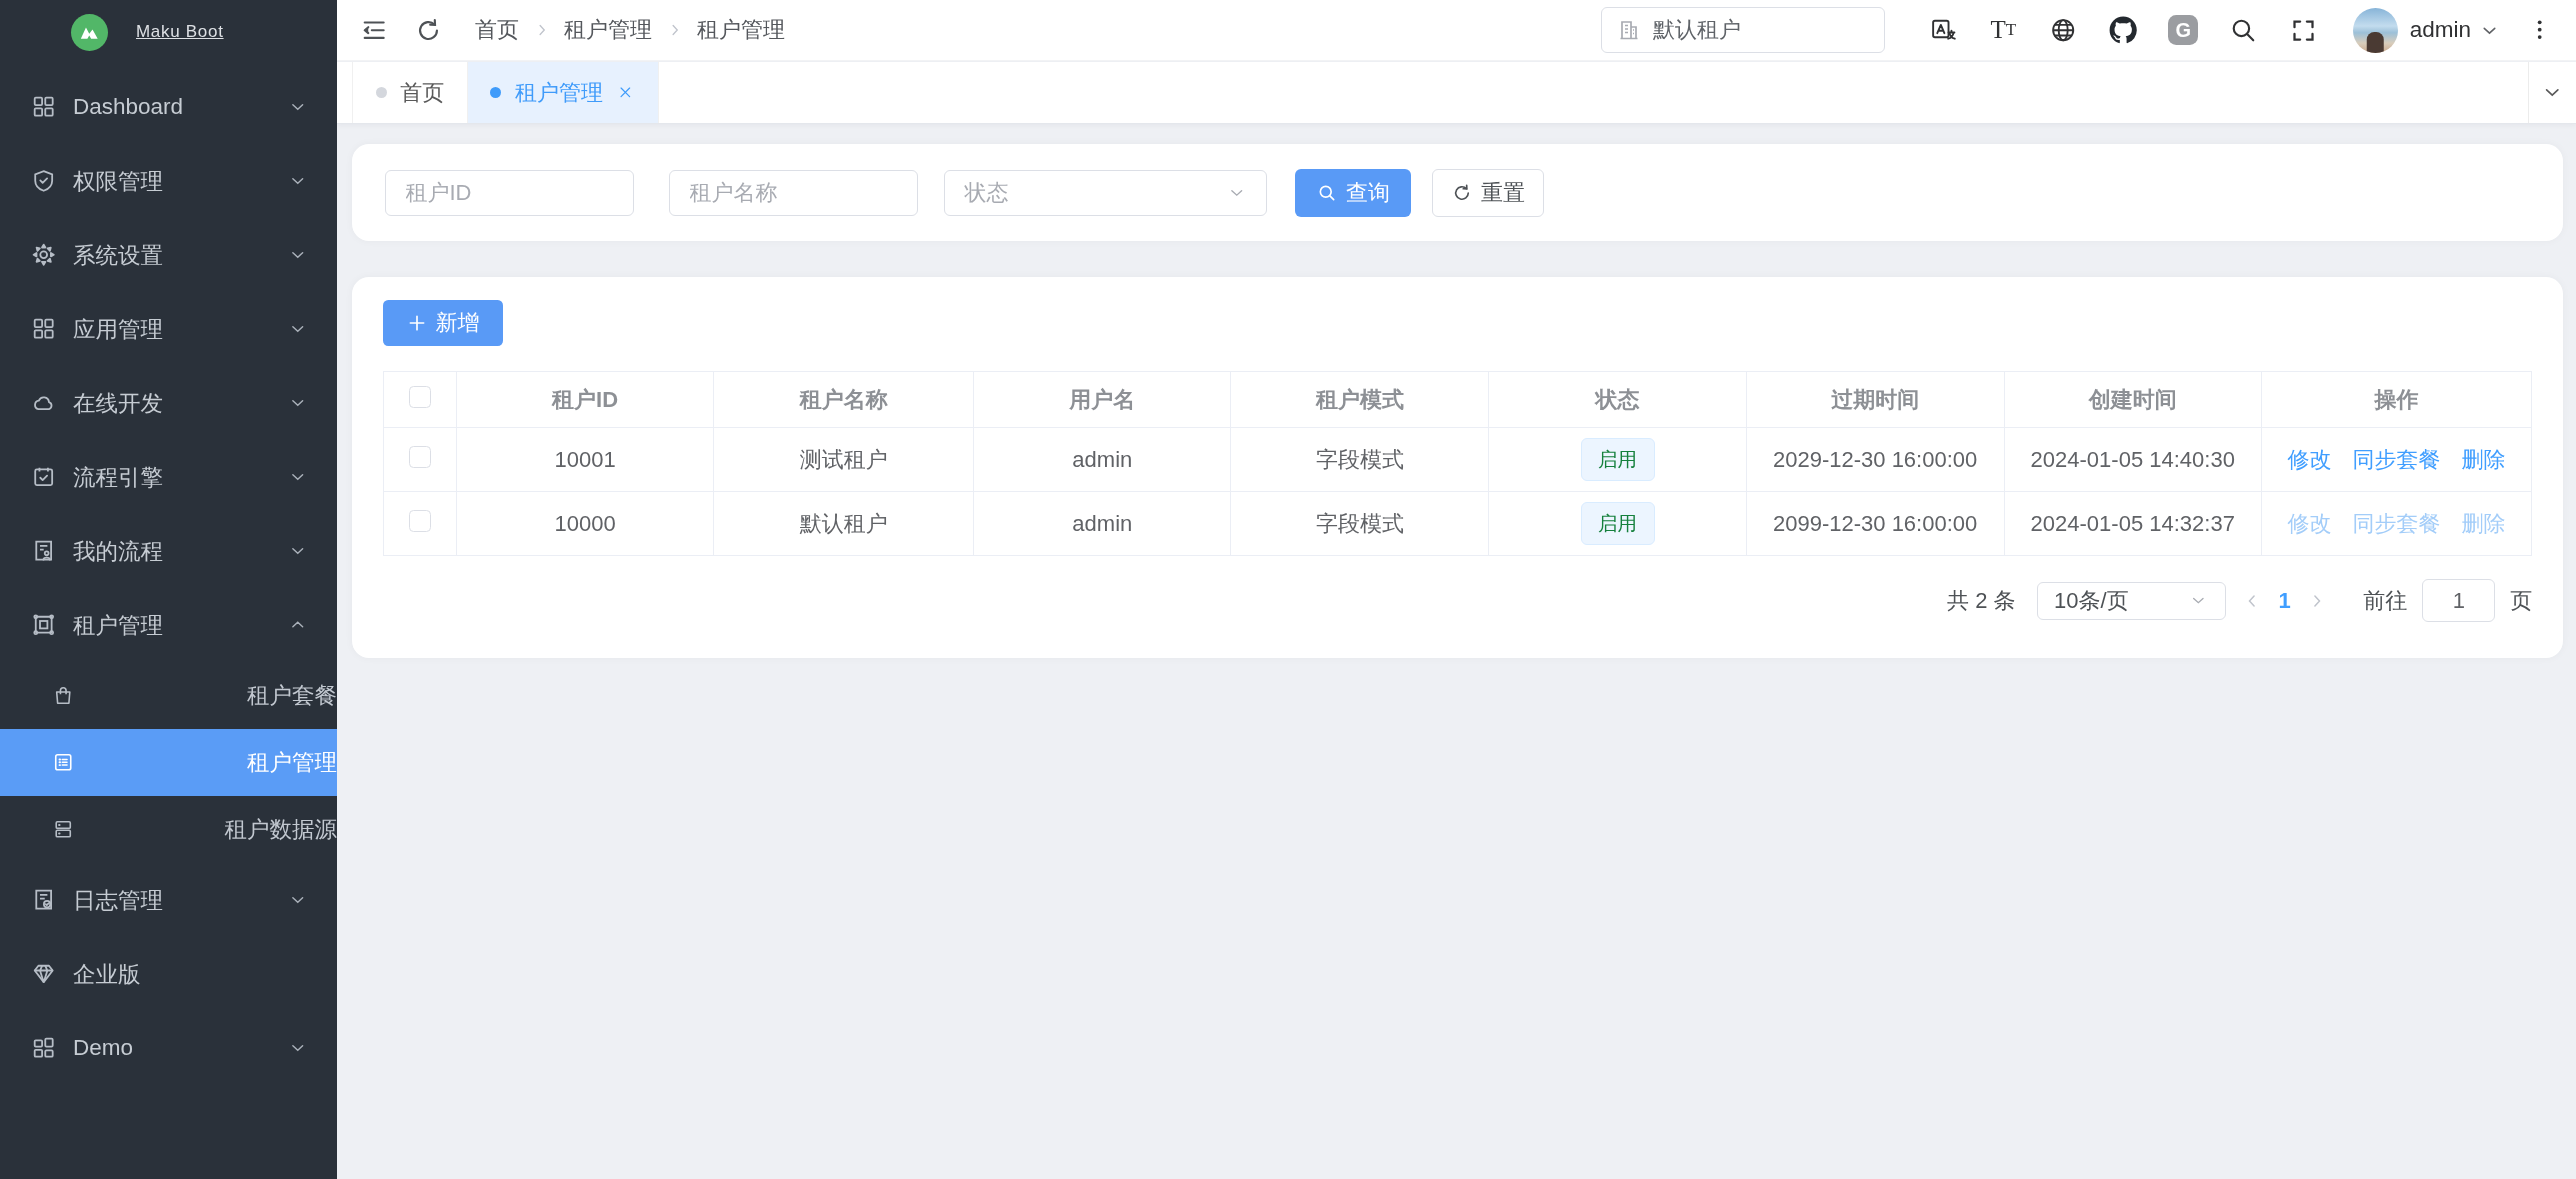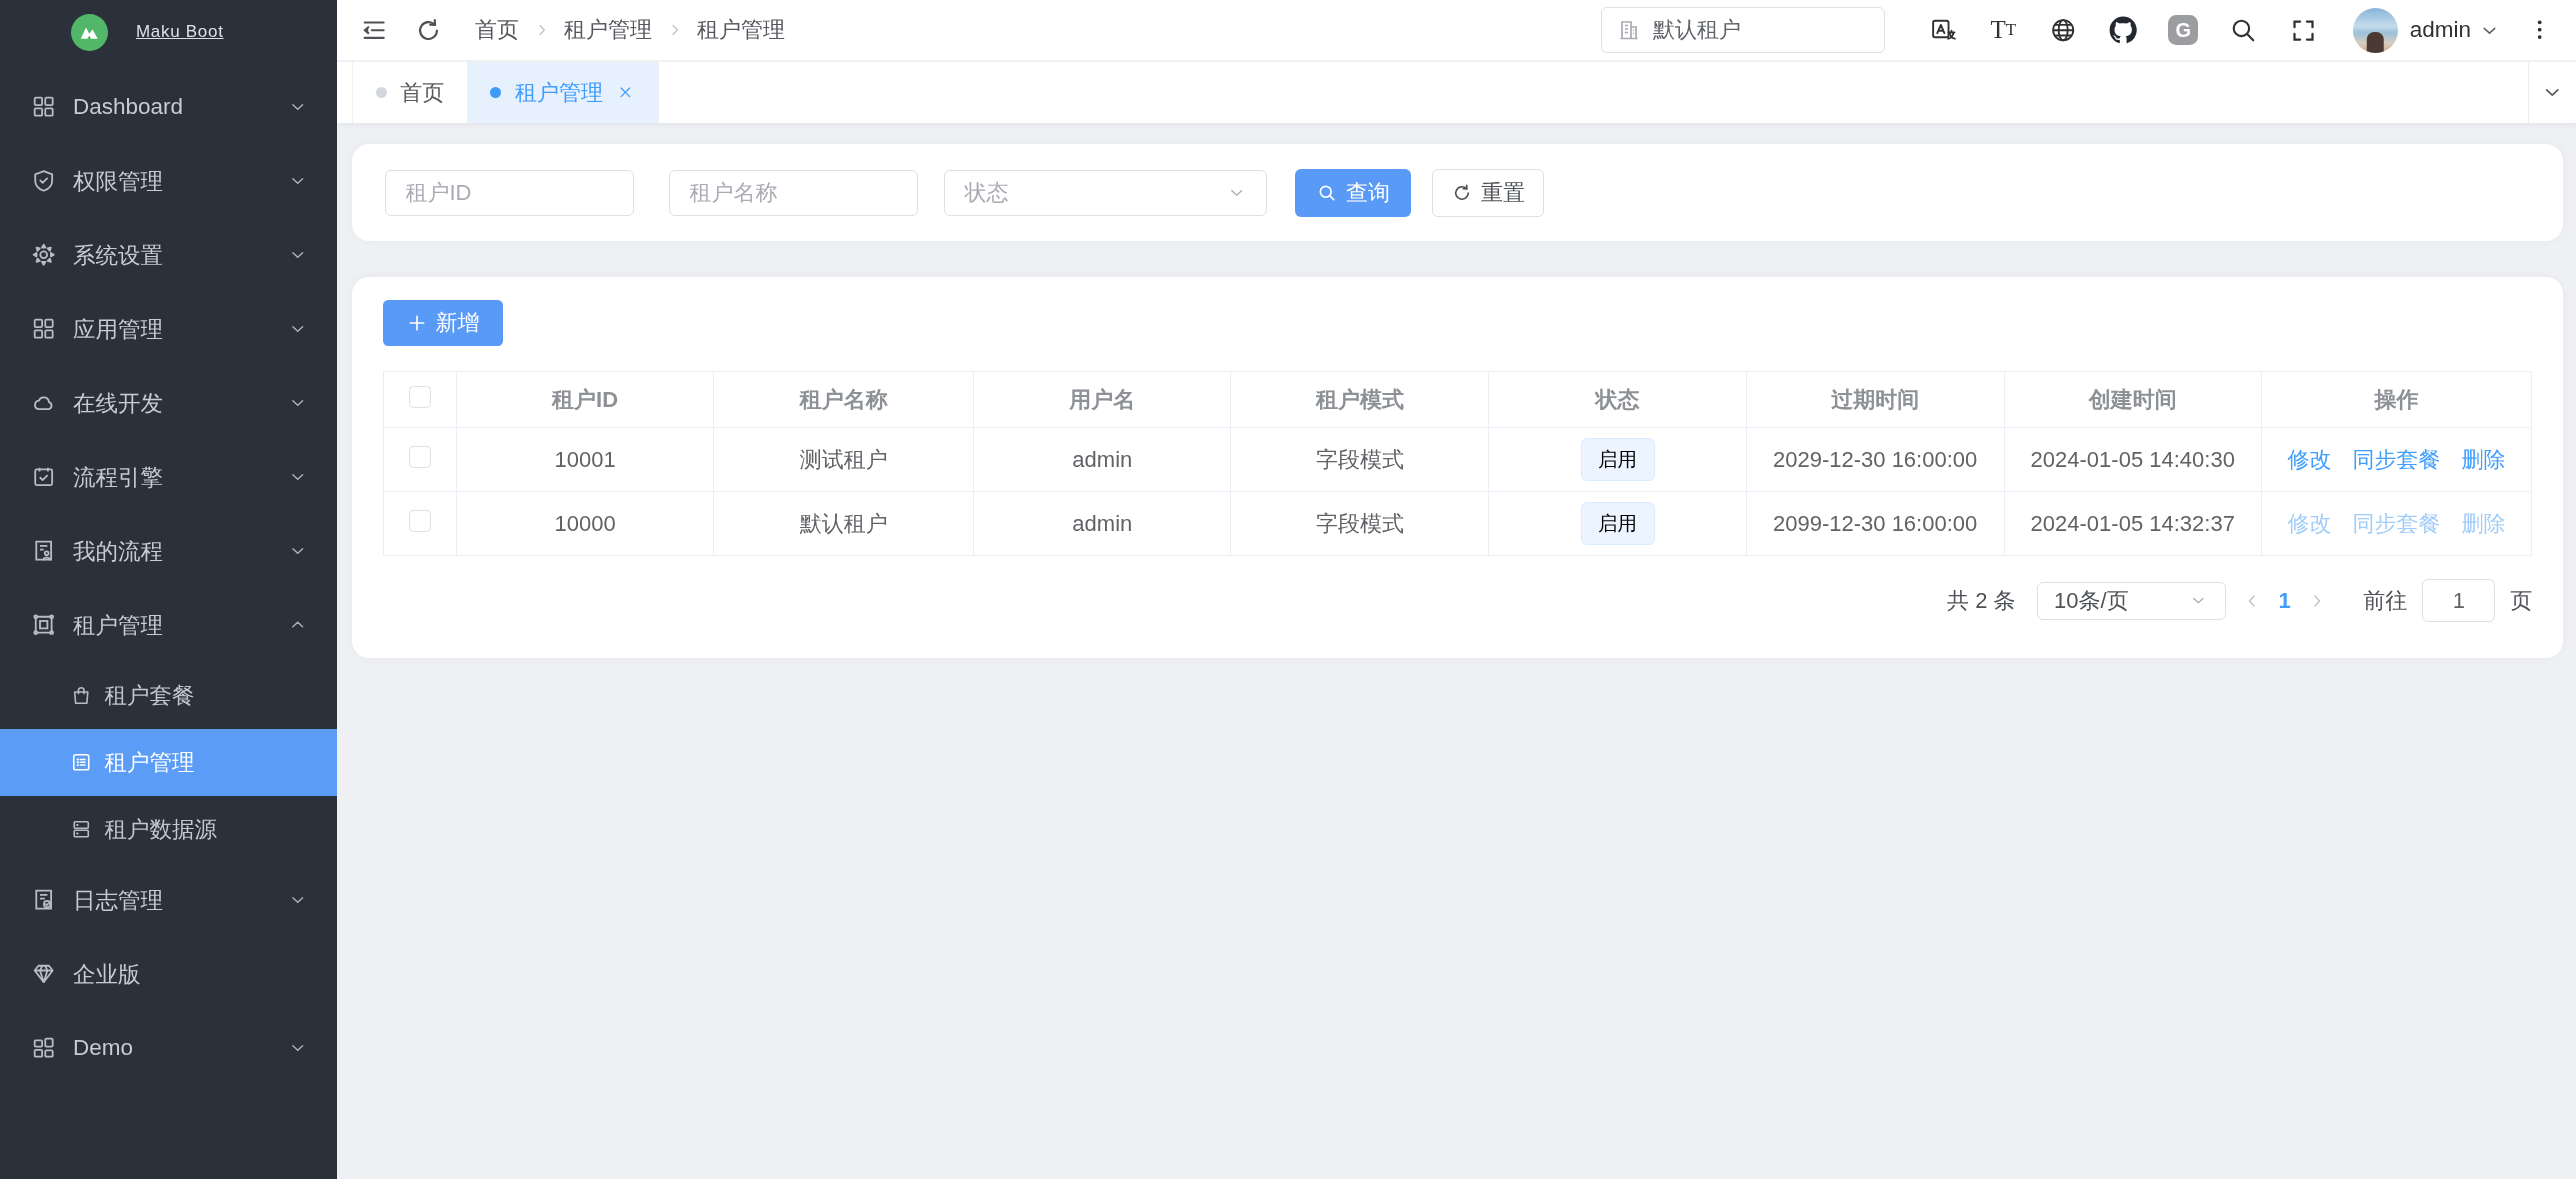--- a/index.html
+++ b/index.html
@@ -10,21 +10,21 @@
   
   .sidebar { position:absolute; left:0; top:0; bottom:0; width:337px; background:#2a313a; z-index:5; }
   .logo { display:flex; align-items:center; height:64px; padding-left:71px; }
   .logo-mark { width:37px; height:37px; border-radius:50%; background:#52b768; display:flex; align-items:center; justify-content:center; }
   .logo-title { margin-left:28px; font-size:17px; color:#dde0e4; letter-spacing:0.7px;text-decoration:underline; }
   .menu { padding-top:6px; }
   .menu-item { display:flex; align-items:center; height:74px; padding:0 30px 0 31px; color:#c6ccd3; cursor:pointer; }
   .menu-item .mi-icon { width:25.4px; height:25.4px; color:#b6bdc6; flex:0 0 auto; }
   .menu-item .mi-label { margin-left:16.5px; font-size:22.5px; }
   .menu-item .mi-arrow { margin-left:auto; color:#aab1ba; }
-  .submenu-item { display:flex; align-items:center; height:67px; padding-left:70px; color:#c2c8d0; cursor:pointer; }
+  .submenu-item { display:flex; align-items:center; height:67px; padding-left:52px; color:#c2c8d0; cursor:pointer;justify-content:space-between; }
   .submenu-item .mi-icon { width:22.5px; height:22.5px; color:#b6bdc6; }
   .submenu-item .mi-label { margin-left:12px; font-size:22.5px; }
   .submenu-item.active { background:#5a9cf6; color:#ffffff; }
   .submenu-item.active .mi-icon { color:#ffffff; }
 
   
   .header { position:absolute; left:337px; top:0; right:0; height:61px; background:#fff; display:flex; align-items:center; border-bottom:0.7px solid #f2f3f5; z-index:4; }
   .hdr-btn { display:flex; align-items:center; justify-content:center; width:33px; height:33px; color:#4e5256; cursor:pointer; }
   .fold-btn { margin-left:21px; }
   .refresh-btn { margin-left:21px; }
@@ -76,21 +76,21 @@
 
   .main-card { top:153px; height:381px; padding:23px 31px 0 31px; }
   .btn-add { width:120px; height:46px; border-radius:5.2px; }
 
   
   table.grid { border-collapse:collapse; table-layout:fixed; width:2149px; margin-top:25px; font-size:22px; }
   .grid th, .grid td { border:0.7px solid #ebeef5; text-align:center; vertical-align:middle; }
   .grid th { height:56px; color:#8d9095; font-weight:bold; background:#fff; }
   .grid td { height:64px; color:#606266; background:#fff; }
   .checkbox { display:inline-block; width:22px; height:22px; border:0.7px solid #dcdfe6; border-radius:4.5px; background:#fff; cursor:pointer; }
-  .tag { display:inline-block; padding:6.7px 16.5px; font-size:19.5px; color:#000000; background:#ecf5ff; border:0.7px solid #d9ecff; border-radius:6px; }
+  .tag { display:inline-block; padding:6.7px 16.5px; font-size:19.5px; color:#15803d; background:#ecf5ff; border:0.7px solid #d9ecff; border-radius:6px; }
   .act { color:#409eff; cursor:pointer; margin:0 10.5px; }
   td.disabled .act { color:#a3cdf9; }
 
   
   .pagination { display:flex; align-items:center; justify-content:flex-end; margin-top:23px; font-size:22px; color:#4e5256; }
   .pg-total { margin-right:21px; }
   .pg-size { width:189px; height:38px; border:0.7px solid #dcdfe6; border-radius:6px; display:flex; align-items:center; padding:0 16.5px; cursor:pointer; }
   .pg-size .sel-text { flex:1; color:#4e5256; }
   .pg-size .sel-arrow { color:#a8abb2; }
   .pg-arrow { margin:0 16.5px; color:#c0c4cc; display:flex; cursor:pointer; }

